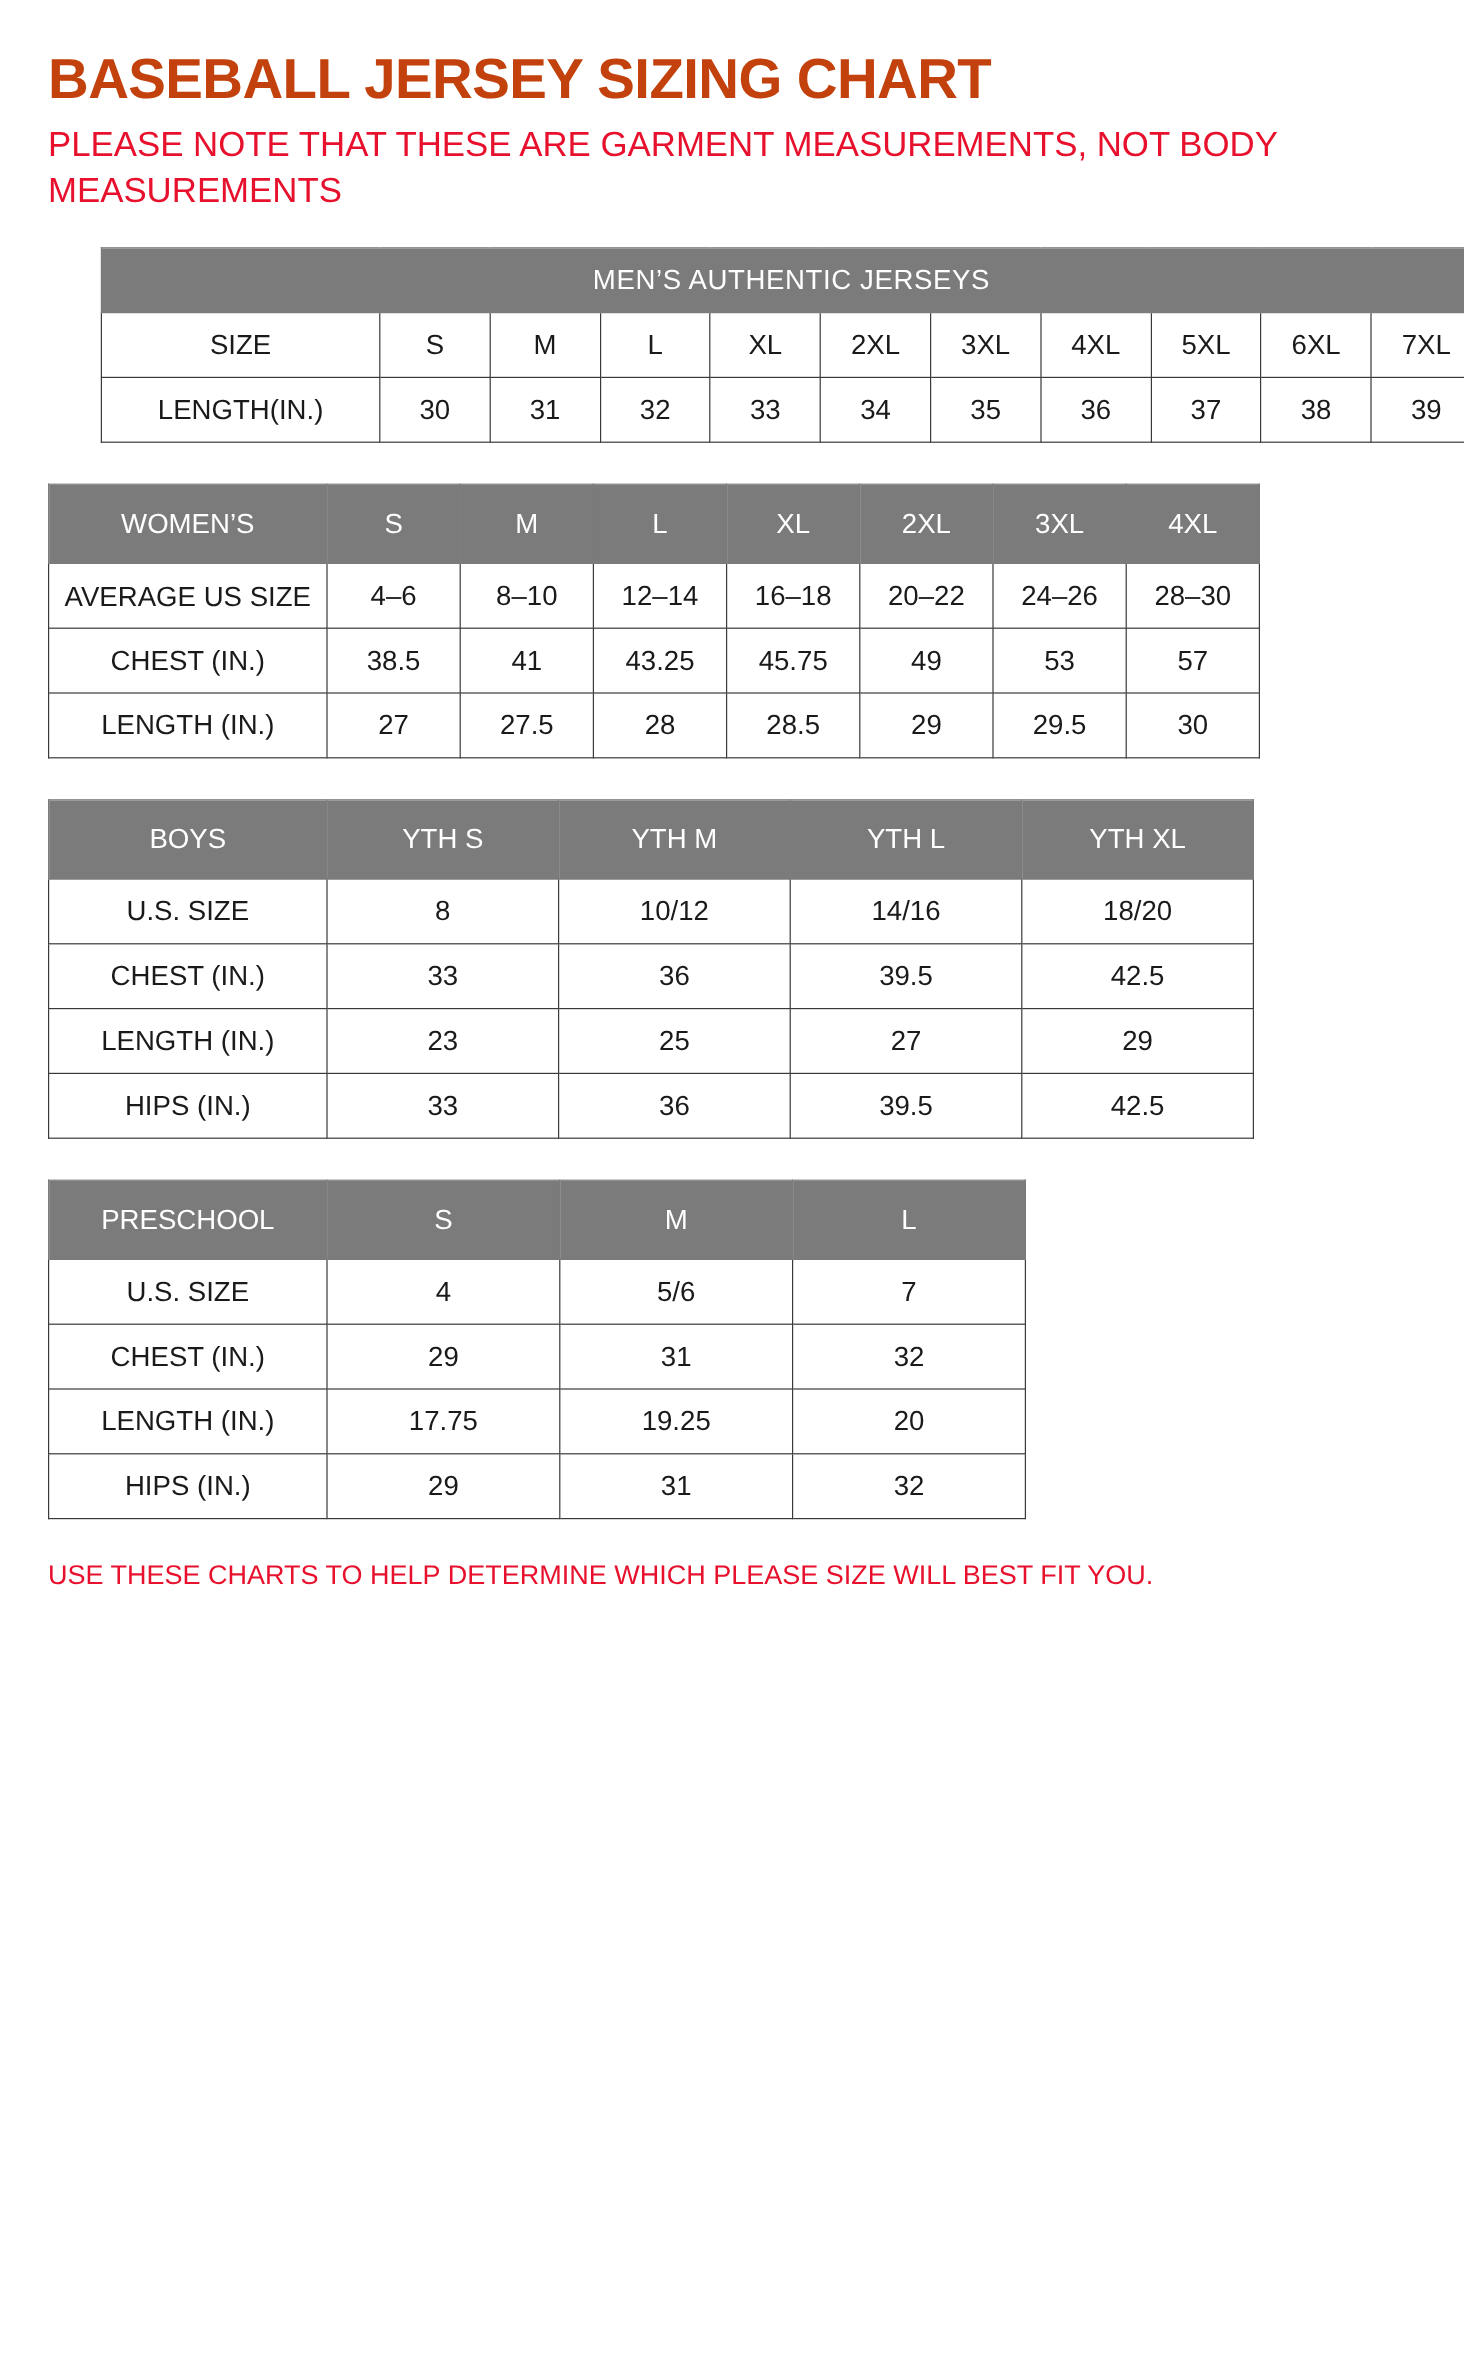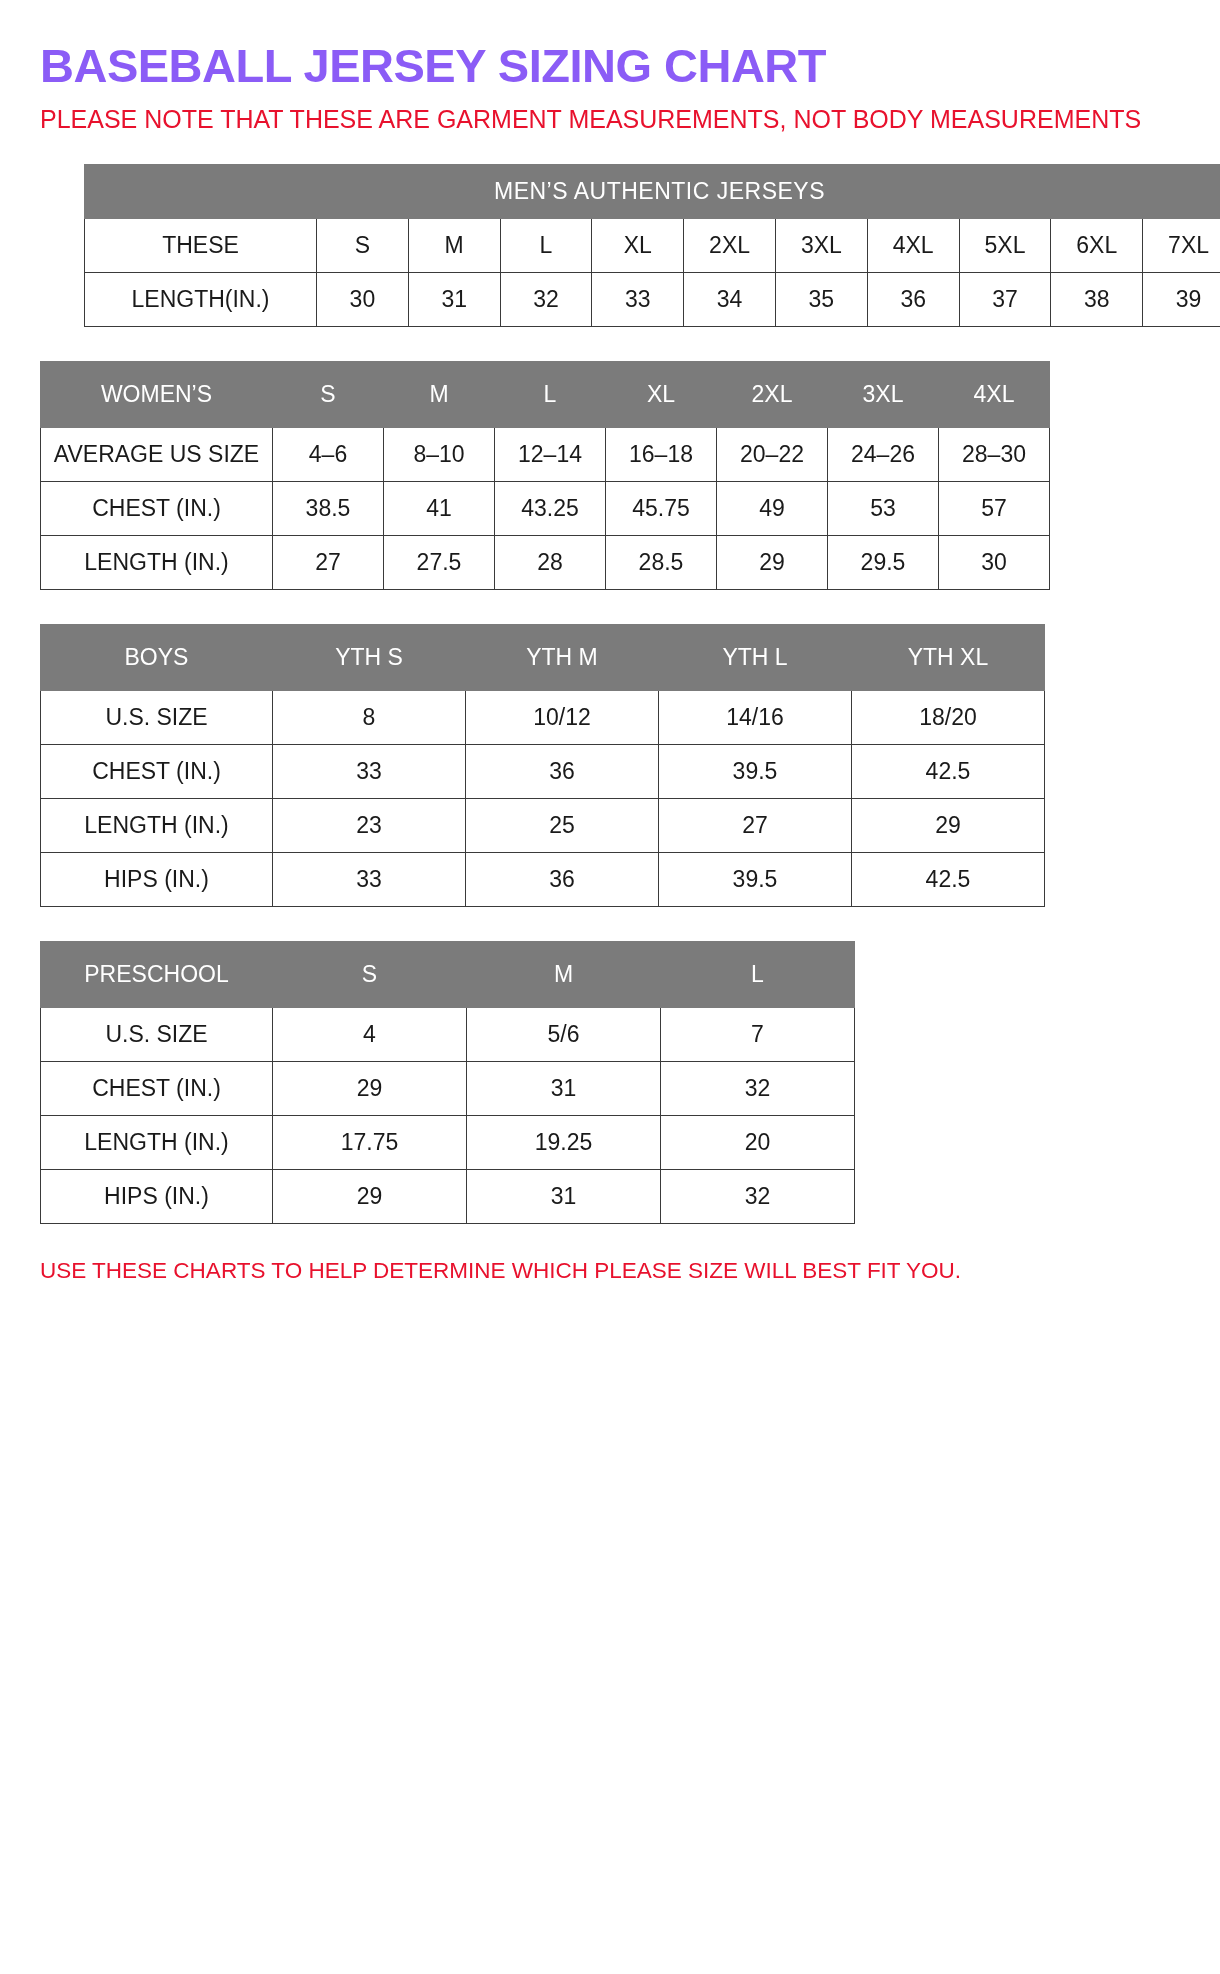--- a/index.html
+++ b/index.html
@@ -13,26 +13,26 @@
   }
   .page {
     width: 1220px;
     padding: 30px 40px 0 40px;
   }
   #main-title {
     font-size: 47px;
     font-weight: bold;
     letter-spacing: -0.5px;
     margin: 8px 0 10px 0;
-    color: #8b5cf6;
+    color: #c2410c;
     font-family: "Liberation Sans", sans-serif;
   }
   #note {
     color: #e8112d;
-    font-size: 25px;
+    font-size: 29px;
     line-height: 1.3;
     margin: 0 0 28px 0;
     max-width: 1110px;
   }
   table.sz {
     border-collapse: collapse;
     margin-bottom: 34px;
     table-layout: fixed;
   }
   table.sz td, table.sz th {
@@ -106,21 +106,21 @@
         <col class="c">
         <col class="c">
         <col class="c">
         <col class="c">
     </colgroup>
     <tbody>
       <tr class="hdr-band">
         <td colspan="11">MEN’S AUTHENTIC JERSEYS</td>
       </tr>
       <tr>
-        <td class="rowlabel">THESE</td>
+        <td class="rowlabel">SIZE</td>
         <td>S</td>
         <td>M</td>
         <td>L</td>
         <td>XL</td>
         <td>2XL</td>
         <td>3XL</td>
         <td>4XL</td>
         <td>5XL</td>
         <td>6XL</td>
         <td>7XL</td>

